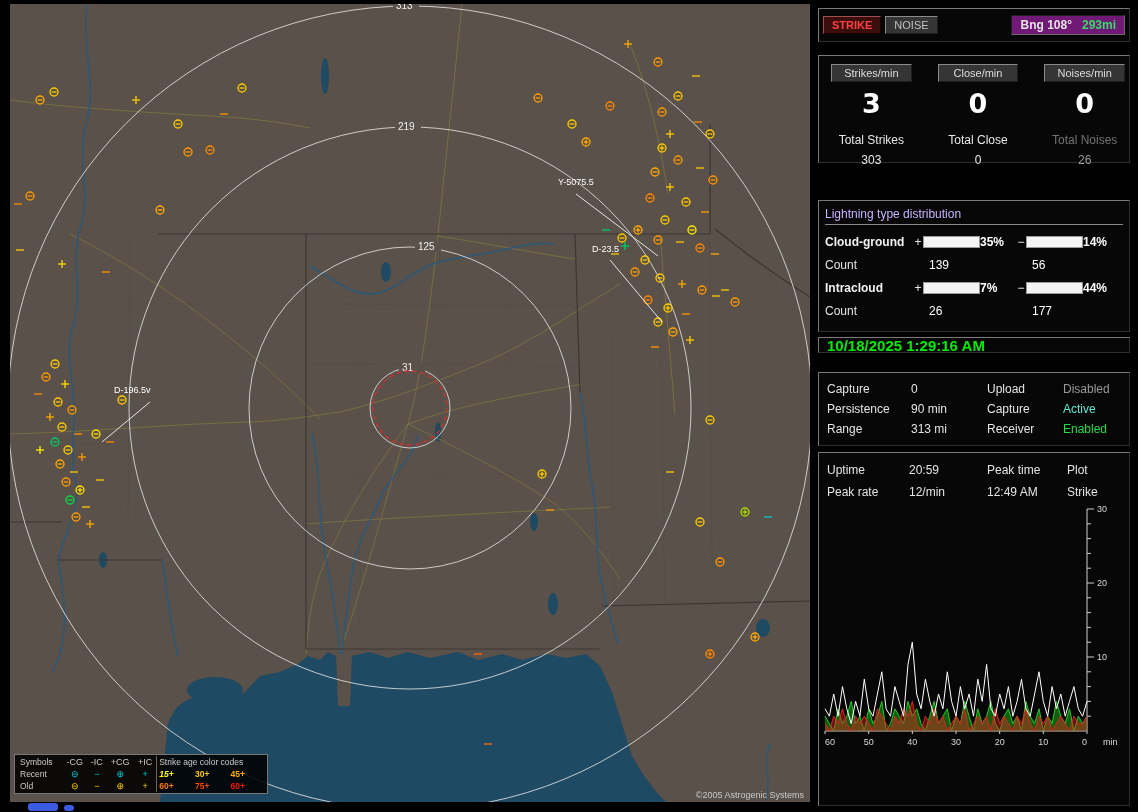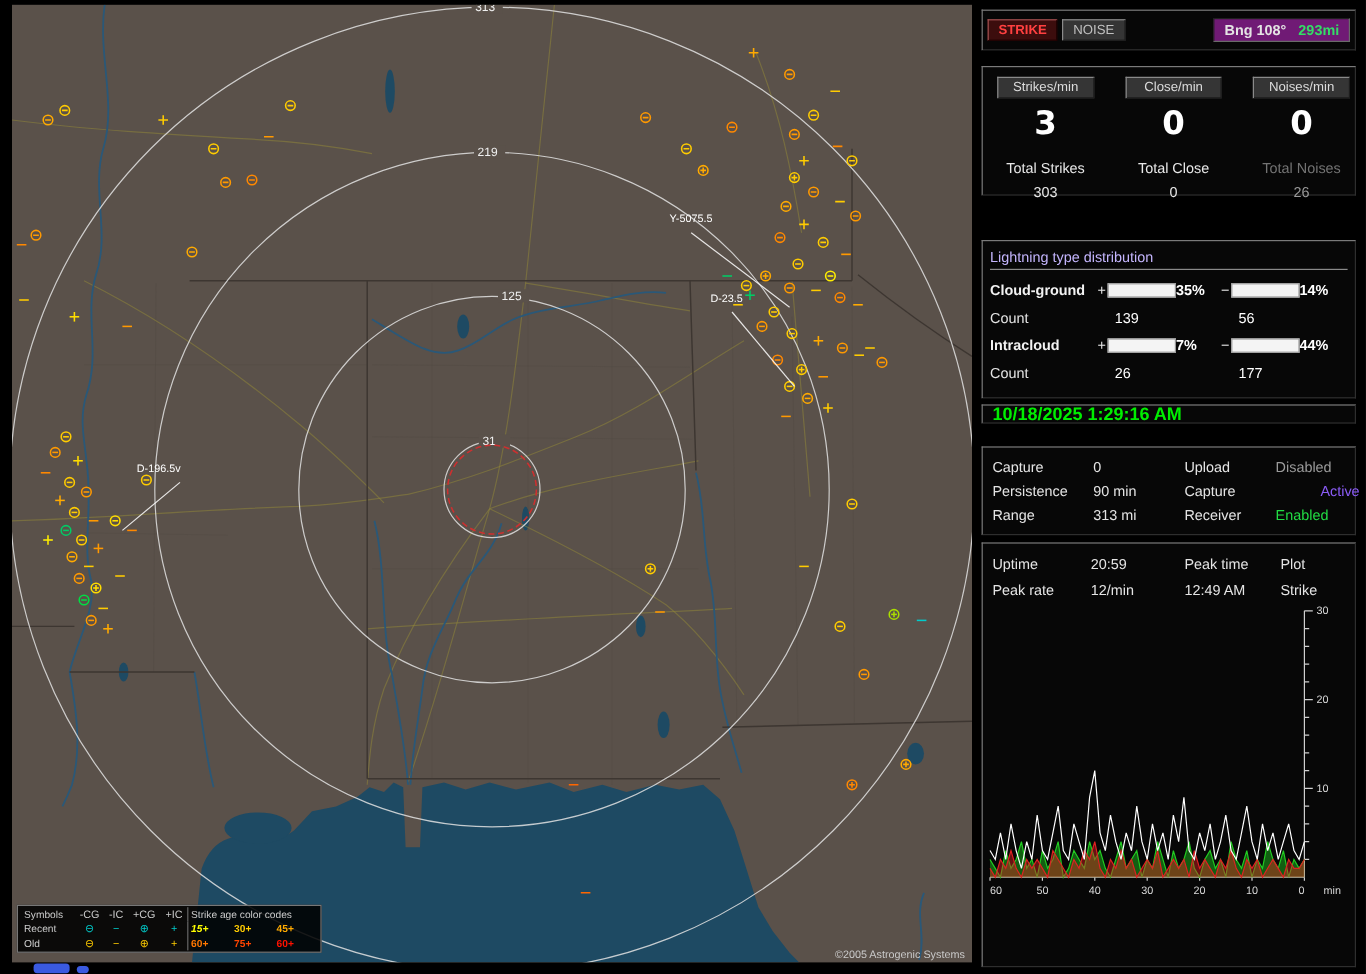--- a/index.html
+++ b/index.html
@@ -477,21 +477,21 @@
     <div class="st-row">
       <span>Capture</span>
       <span>0</span>
       <span>Upload</span>
       <span style="color: rgb(154, 154, 154);">Disabled</span>
     </div>
     <div class="st-row">
       <span>Persistence</span>
       <span>90 min</span>
       <span>Capture</span>
-      <span style="color: #8b5cf6; text-align: right;">Active</span>
+      <span style="color: #5eead4;">Active</span>
     </div>
     <div class="st-row">
       <span>Range</span>
       <span>313 mi</span>
       <span>Receiver</span>
       <span style="color: rgb(34, 221, 68);">Enabled</span>
     </div>
   </div>
 
   <div class="pbox" id="box-bottom">

